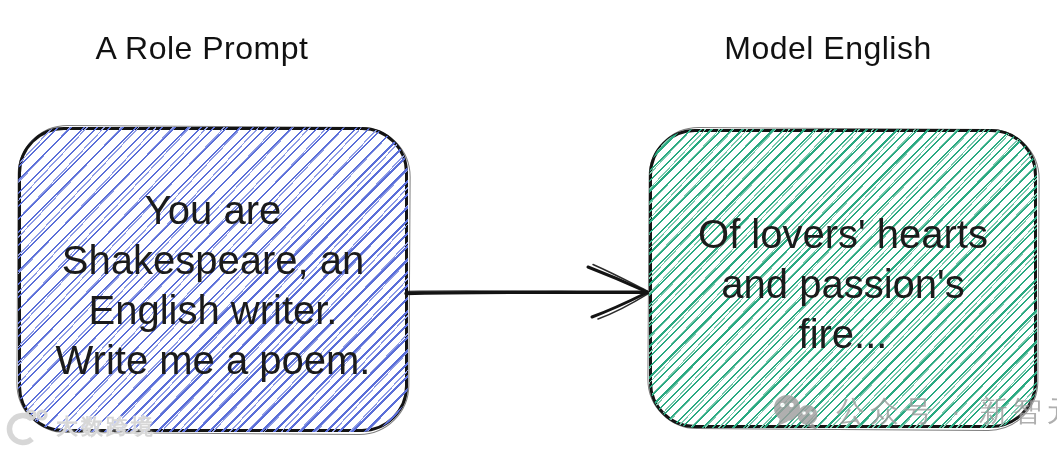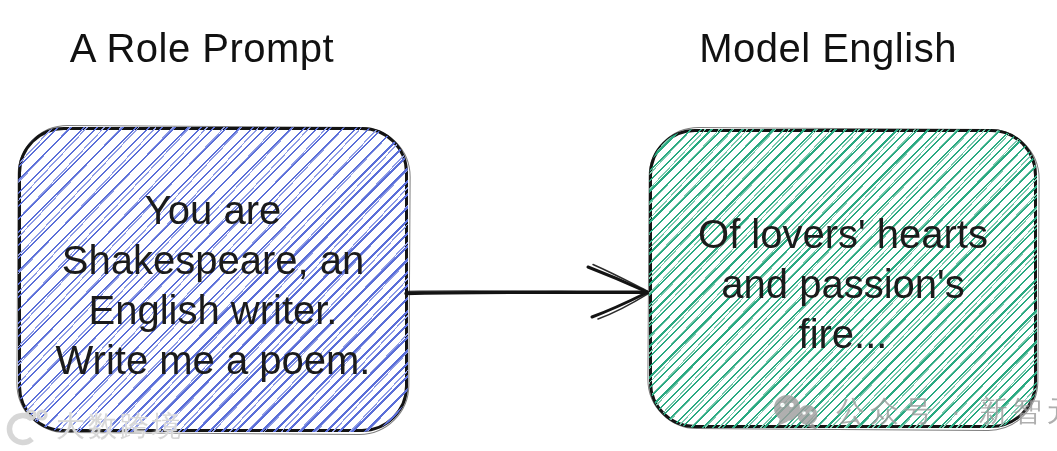--- a/index.html
+++ b/index.html
@@ -10,21 +10,21 @@
     background: #ffffff;
     overflow: hidden;
     font-family: "Liberation Sans", sans-serif;
     color: #1b1b1b;
   }
 
   
   .title {
     position: absolute;
     top: 26px;
-    font-size: 40px;
+    font-size: 32px;
     line-height: 44px;
     text-align: center;
     color: #111;
     letter-spacing: 0.5px;
     white-space: nowrap;
   }
   .title-left  { left: 0px;   width: 404px; }
   .title-right { left: 638px; width: 380px; }
 
   
@@ -74,22 +74,22 @@
     padding-top: 10px;
   }
 
   
   .arrow-svg { position: absolute; left: 402px; top: 248px; z-index: 2; }
 
   
   .wm { position: absolute; display: flex; align-items: center; z-index: 5; }
   .wm-left { left: 3px; top: 406px; gap: 7px; }
   .wm-left-text {
-    font-size: 29px;
-    font-weight: 400;
+    font-size: 22px;
+    font-weight: 700;
     letter-spacing: 3px;
     color: rgba(213,213,213,0.95);
     text-shadow: 0 0 3px rgba(255,255,255,0.95), 0 0 1px rgba(255,255,255,0.9);
     white-space: nowrap;
   }
   .wm-right { left: 772px; top: 392px; gap: 12px; color: #9e9e9e; opacity: 0.82; }
   .wm-right-text {
     font-size: 29px;
     letter-spacing: 5px;
     color: #9e9e9e;

